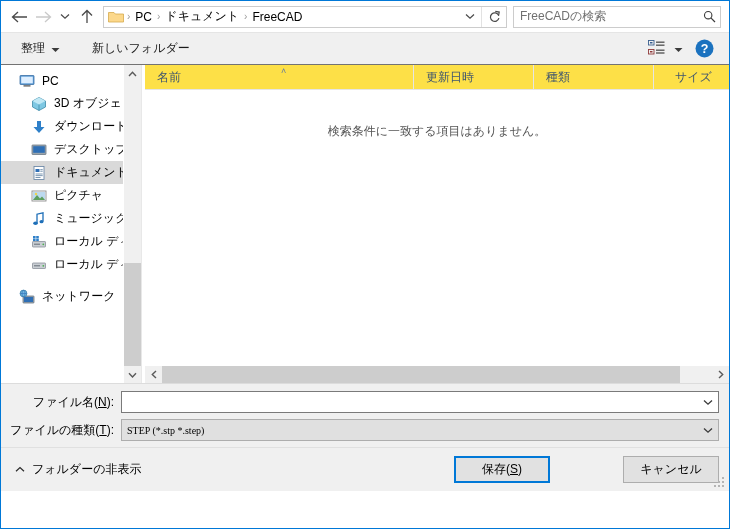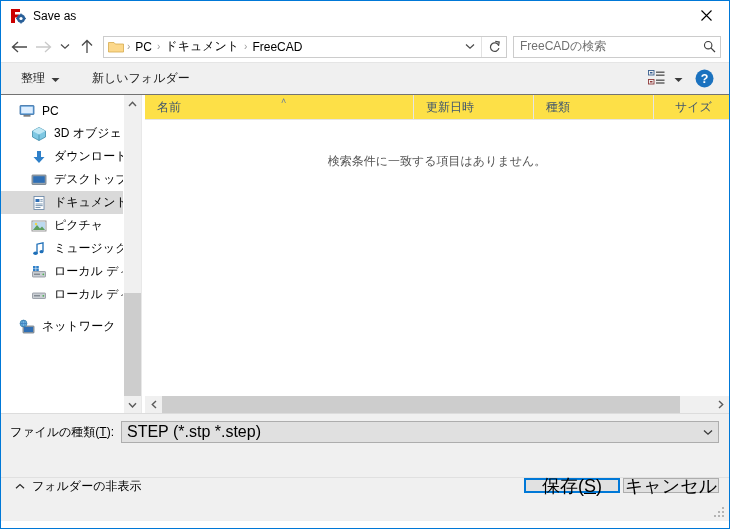--- a/index.html
+++ b/index.html
@@ -358,68 +358,70 @@
     box-sizing: border-box;
     border: 1px solid #7a7a7a;
     display: flex;
     align-items: center;
     min-width: 0;
   }
   .combo.white { background: #ffffff; }
   .combo.gray { background: #e0e0e0; border-color: #adadad; }
   .combo .val {
     flex: 1 1 auto;
-    font-size: 16px;
+    font-size: 10px;
     color: #000000;
     padding-left: 5px;
     white-space: nowrap;
     overflow: hidden;
+    font-family: Liberation Serif, serif;
   }
   .combo .chev {
     width: 20px;
     display: flex;
     align-items: center;
     justify-content: center;
     flex: 0 0 auto;
   }
 
   
   .footer {
     height: 44px;
     background: #f0f0f0;
     border-top: 1px solid #e0e0e0;
     display: flex;
-    align-items: flex-start;
+    align-items: center;
     padding: 0 10px 0 14px;
     position: relative;
     box-sizing: border-box;
+    gap: 48px;
   }
   .hidefolders {
     display: flex;
     align-items: center;
     font-size: 12px;
     color: #000000;
   }
   .hidefolders .chev {
     margin-right: 7px;
     display: inline-flex;
   }
   .footer-spacer { flex: 1 1 auto; }
   .btn {
     width: 96px;
-    height: 15px;
-    box-sizing: border-box;
-    font-size: 18px;
+    height: 27px;
+    box-sizing: border-box;
+    font-size: 12px;
     color: #000000;
     background: #e1e1e1;
     border: 1px solid #adadad;
     display: flex;
     align-items: center;
     justify-content: center;
-    margin-left: 3px;
+    margin-left: 25px;
   }
   .btn.default {
     background: #e1e1e1;
     border: 2px solid #0078d7;
   }
   .grip {
     position: absolute;
     right: 3px;
     bottom: 2px;
     width: 12px;
@@ -429,39 +431,20 @@
     position: absolute;
     width: 2px; height: 2px;
     background: #b4b4b4;
   }
 </style>
 </head>
 <body>
 
 <div class="dialog">
 
-  <div class="titlebar">
-    <div class="app-icon">
-      <svg width="16" height="16" viewBox="0 0 16 16">
-        <path d="M1 1 H10 V4 H5 V6.6 H9 V9.6 H5 V15 H1 Z" fill="#cb0000"></path>
-        <circle cx="11" cy="10.5" r="4.2" fill="#2a6099"></circle>
-        <circle cx="11" cy="10.5" r="1.6" fill="#ffffff"></circle>
-        <rect x="10.3" y="5.6" width="1.4" height="2" fill="#2a6099"></rect>
-        <rect x="10.3" y="13.5" width="1.4" height="2" fill="#2a6099"></rect>
-        <rect x="6.1" y="9.8" width="2" height="1.4" fill="#2a6099"></rect>
-        <rect x="13.9" y="9.8" width="2" height="1.4" fill="#2a6099"></rect>
-      </svg>
-    </div>
-    <span class="title-text">Save as</span>
-    <div class="close-btn">
-      <svg width="11" height="11" viewBox="0 0 11 11">
-        <path d="M0.5 0.5 L10.5 10.5 M10.5 0.5 L0.5 10.5" stroke="#000000" stroke-width="1.1" fill="none"></path>
-      </svg>
-    </div>
-  </div>
 
   <div class="addrbar">
 
     <div class="navbtn">
       <svg width="17" height="14" viewBox="0 0 17 14">
         <path d="M7 2 L1.5 7 L7 12 M1.5 7 H16" stroke="#4a4a4a" stroke-width="1.3" fill="none"></path>
       </svg>
     </div>
     <div class="navbtn">
       <svg width="17" height="14" viewBox="0 0 17 14">
@@ -732,20 +715,33 @@
           <svg width="6" height="9" viewBox="0 0 6 9">
             <path d="M1 1 L4.7 4.5 L1 8" stroke="#5a5a5a" stroke-width="1.4" fill="none"></path>
           </svg>
         </div>
       </div>
     </div>
   </div>
 
   <div class="formarea">
 
+    <div class="formrow">
+      <div class="formlabel">
+        <span>ファイル名(</span><u>N</u><span>):</span>
+      </div>
+      <div class="combo white">
+        <span class="val"></span>
+        <span class="chev">
+          <svg width="10" height="7" viewBox="0 0 10 7">
+            <path d="M1 1.5 L5 5.2 L9 1.5" stroke="#3a3a3a" stroke-width="1.3" fill="none"></path>
+          </svg>
+        </span>
+      </div>
+    </div>
 
     <div class="formrow">
       <div class="formlabel">
         <span>ファイルの種類(</span><u>T</u><span>):</span>
       </div>
       <div class="combo gray">
         <span class="val">STEP (*.stp *.step)</span>
         <span class="chev">
           <svg width="10" height="7" viewBox="0 0 10 7">
             <path d="M1 1.5 L5 5.2 L9 1.5" stroke="#3a3a3a" stroke-width="1.3" fill="none"></path>

